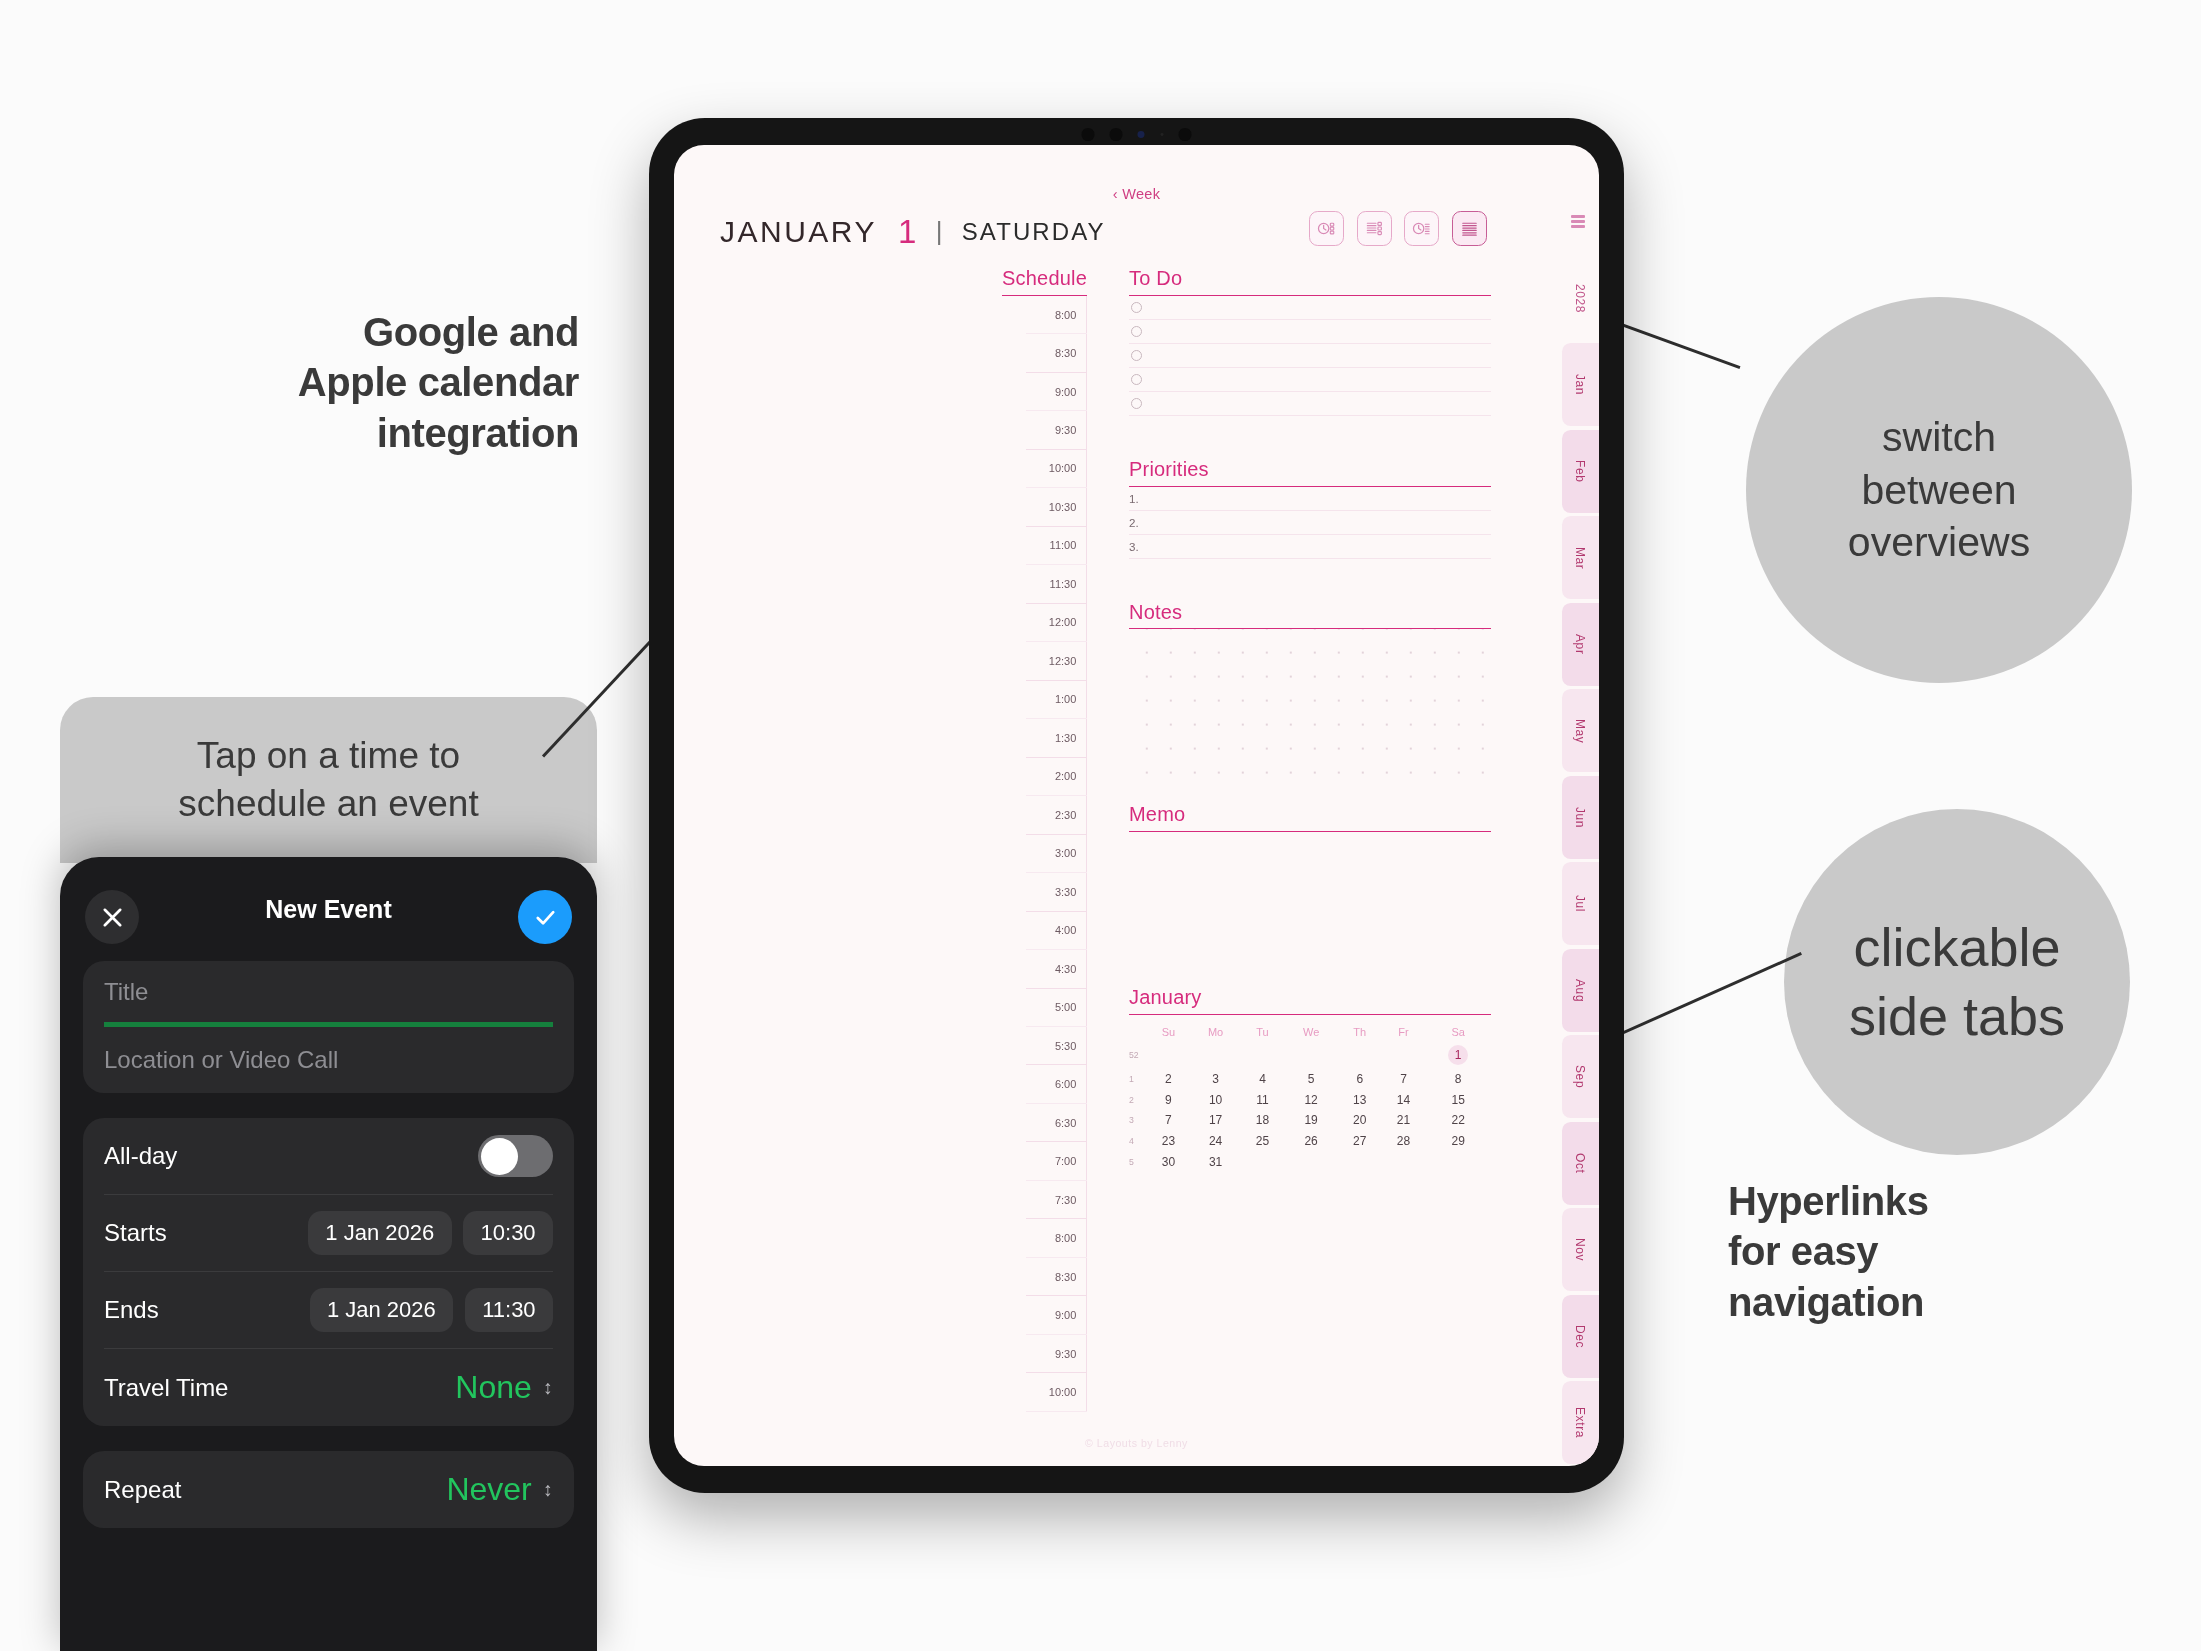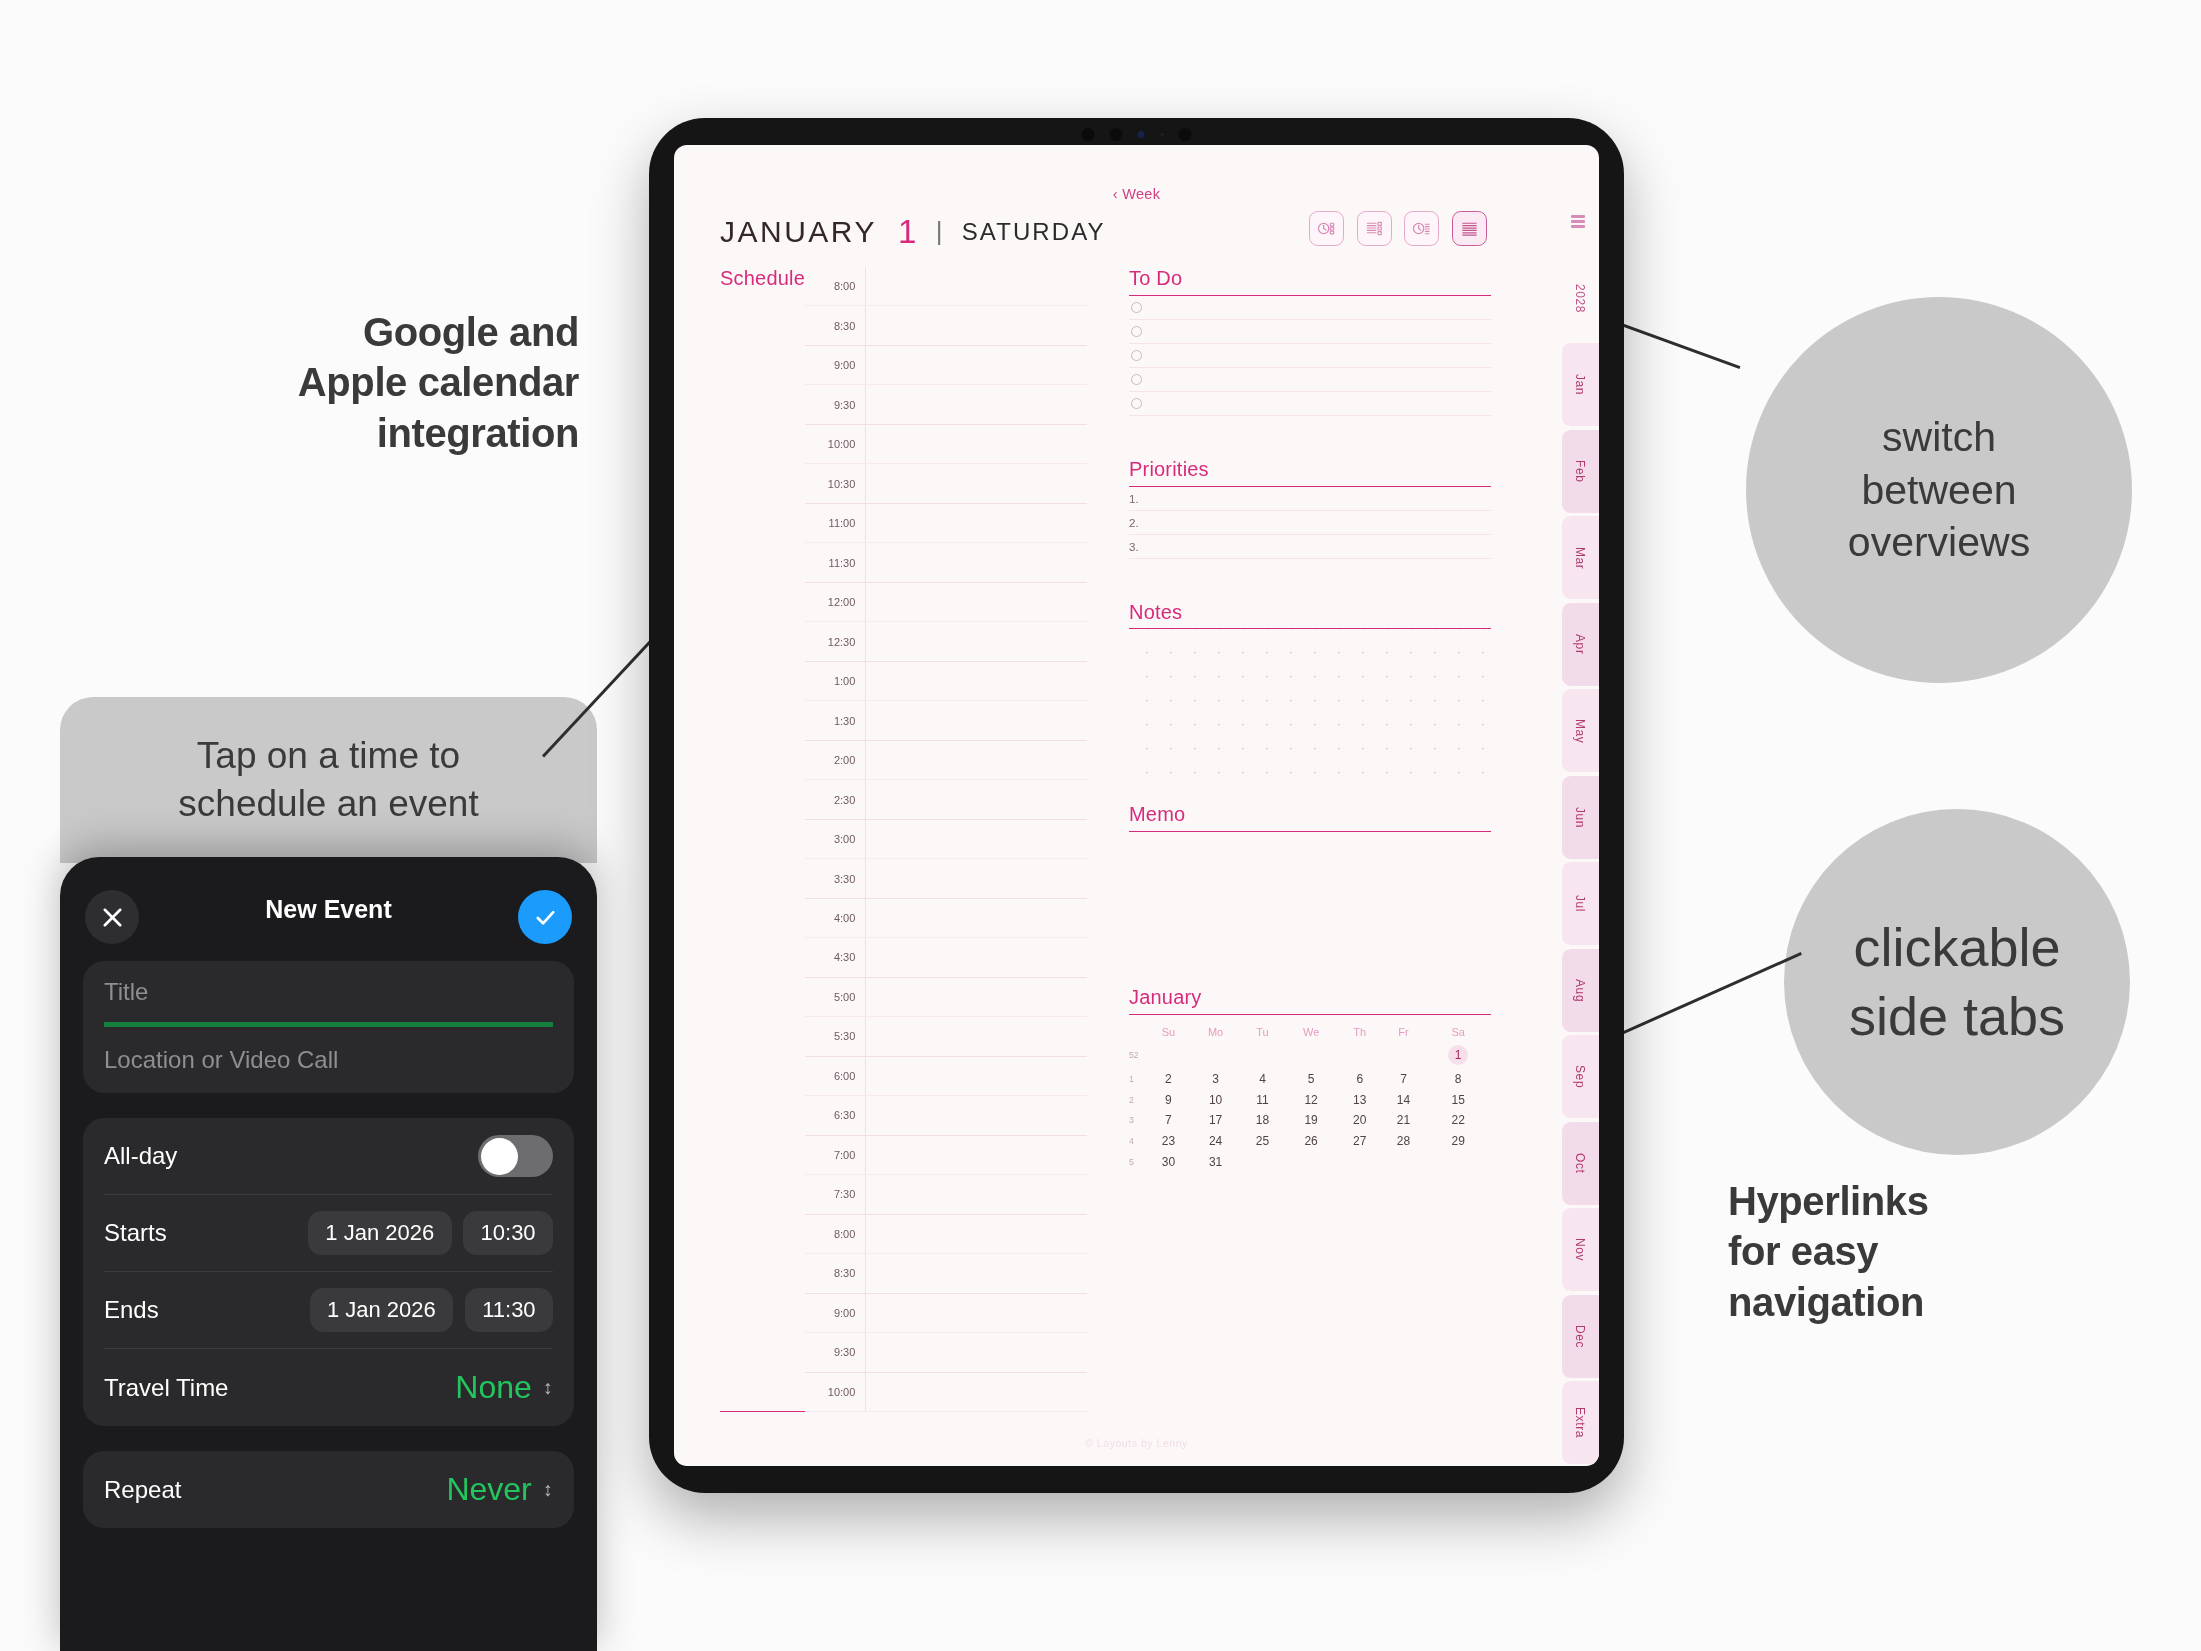--- a/index.html
+++ b/index.html
@@ -54,21 +54,21 @@
   #ipad {
     position: absolute; left: 649px; top: 118px;
     width: 975px; height: 1375px;
     background: #151515;
     border-radius: 56px;
     box-shadow: 0 25px 58px rgba(0,0,0,.30);
     padding: 27px 25px;
   }
   #ipad-inner {
     position: relative; width: 100%; height: 100%;
-    background: #fdf8f8; border-radius: 13px; overflow: hidden;
+    background: #fdf8f8; border-radius: 30px; overflow: hidden;
   }
   #ipad-camera {
     position: absolute; left: 50%; top: 5.8px; transform: translateX(-50%);
     width: 183px; height: 21px; z-index: 5;
     display: flex; align-items: center; justify-content: center; gap: 15.4px;
   }
   #ipad-camera i { display: block; width: 12.6px; height: 12.6px; border-radius: 50%; background: #0b0b0b; }
   #ipad-camera i.sensor { width: 6.8px; height: 6.8px; background: #17214a; }
   #ipad-camera i.tiny   { width: 2.9px; height: 2.9px; background: #222; }
 
@@ -92,21 +92,21 @@
   #view-tools { position: absolute; right: 112px; top: 66px; display: flex; gap: 12.6px; }
   .tool-btn {
     width: 35px; height: 35px; border: 1.5px solid #e6a9c9; border-radius: 8.7px;
     background: #fdf5f9; display: flex; align-items: center; justify-content: center;
   }
   .tool-btn.active { border-color: #d0runtime; }
   .tool-btn svg { display: block; }
 
   
   #cols { position: absolute; left: 46px; right: 108px; top: 122px; bottom: 54px; display: flex; gap: 42px; }
-  #col-left  { width: 367px; display: flex; flex-direction: row; }
+  #col-left  { width: 367px; display: flex; flex-direction: column; align-items: flex-end; }
   #col-right { flex: 1; display: flex; flex-direction: column; }
 
   .sect-title {
     font-size: 20px; color: #d62b7d; font-weight: 400; letter-spacing: 0.2px;
     padding-bottom: 4.8px; border-bottom: 1.5px solid #d62b7d; margin-bottom: 0;
   }
 
   
   #schedule-rows { flex: 1; display: flex; flex-direction: column; }
   .slot {

